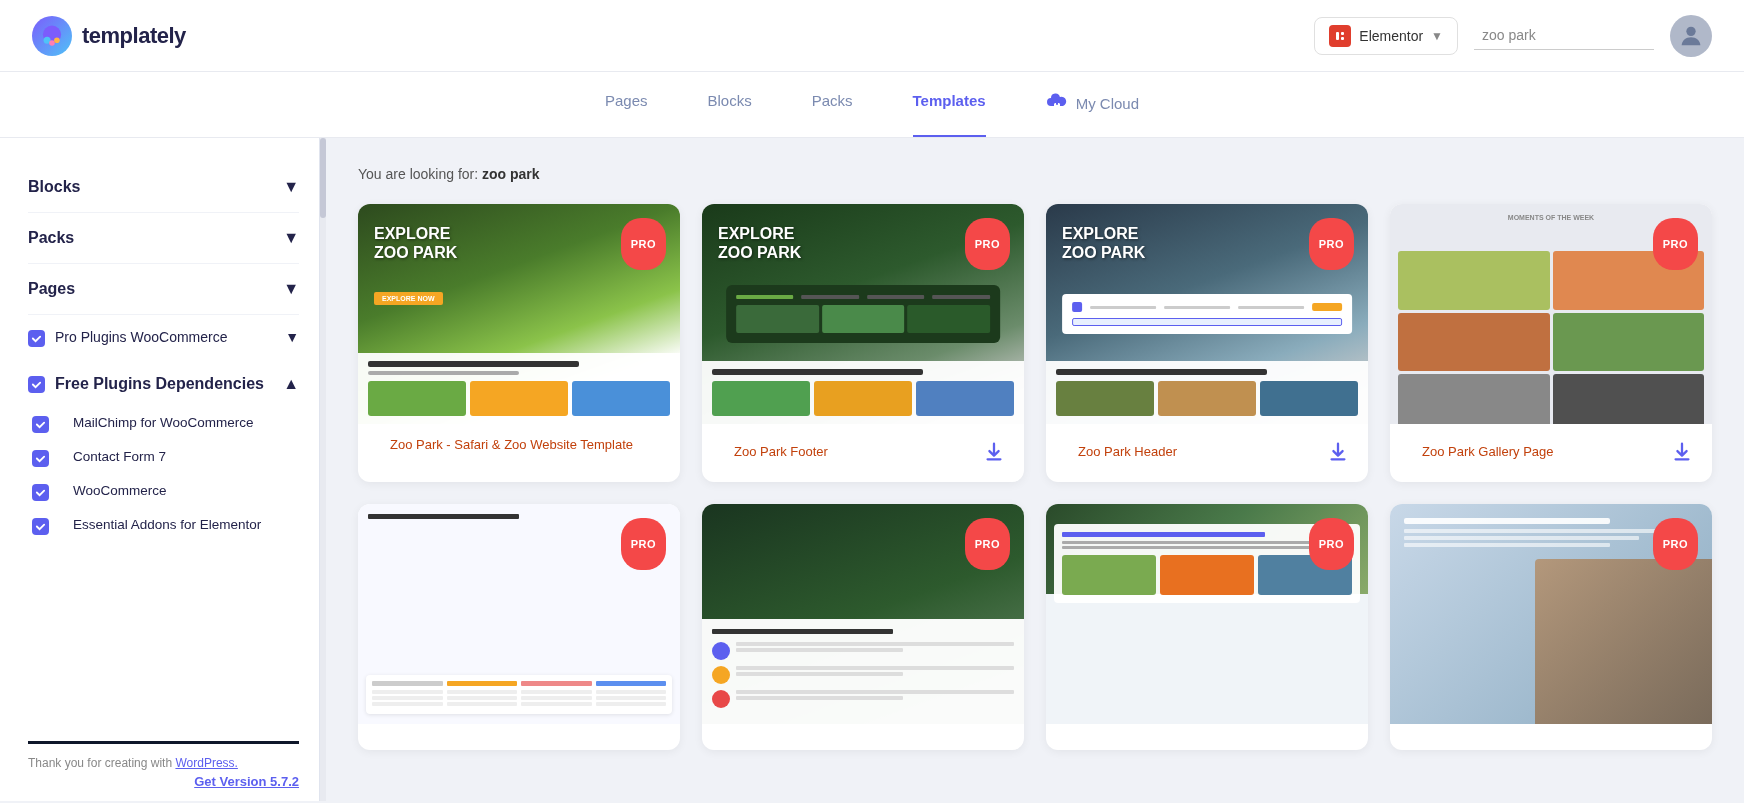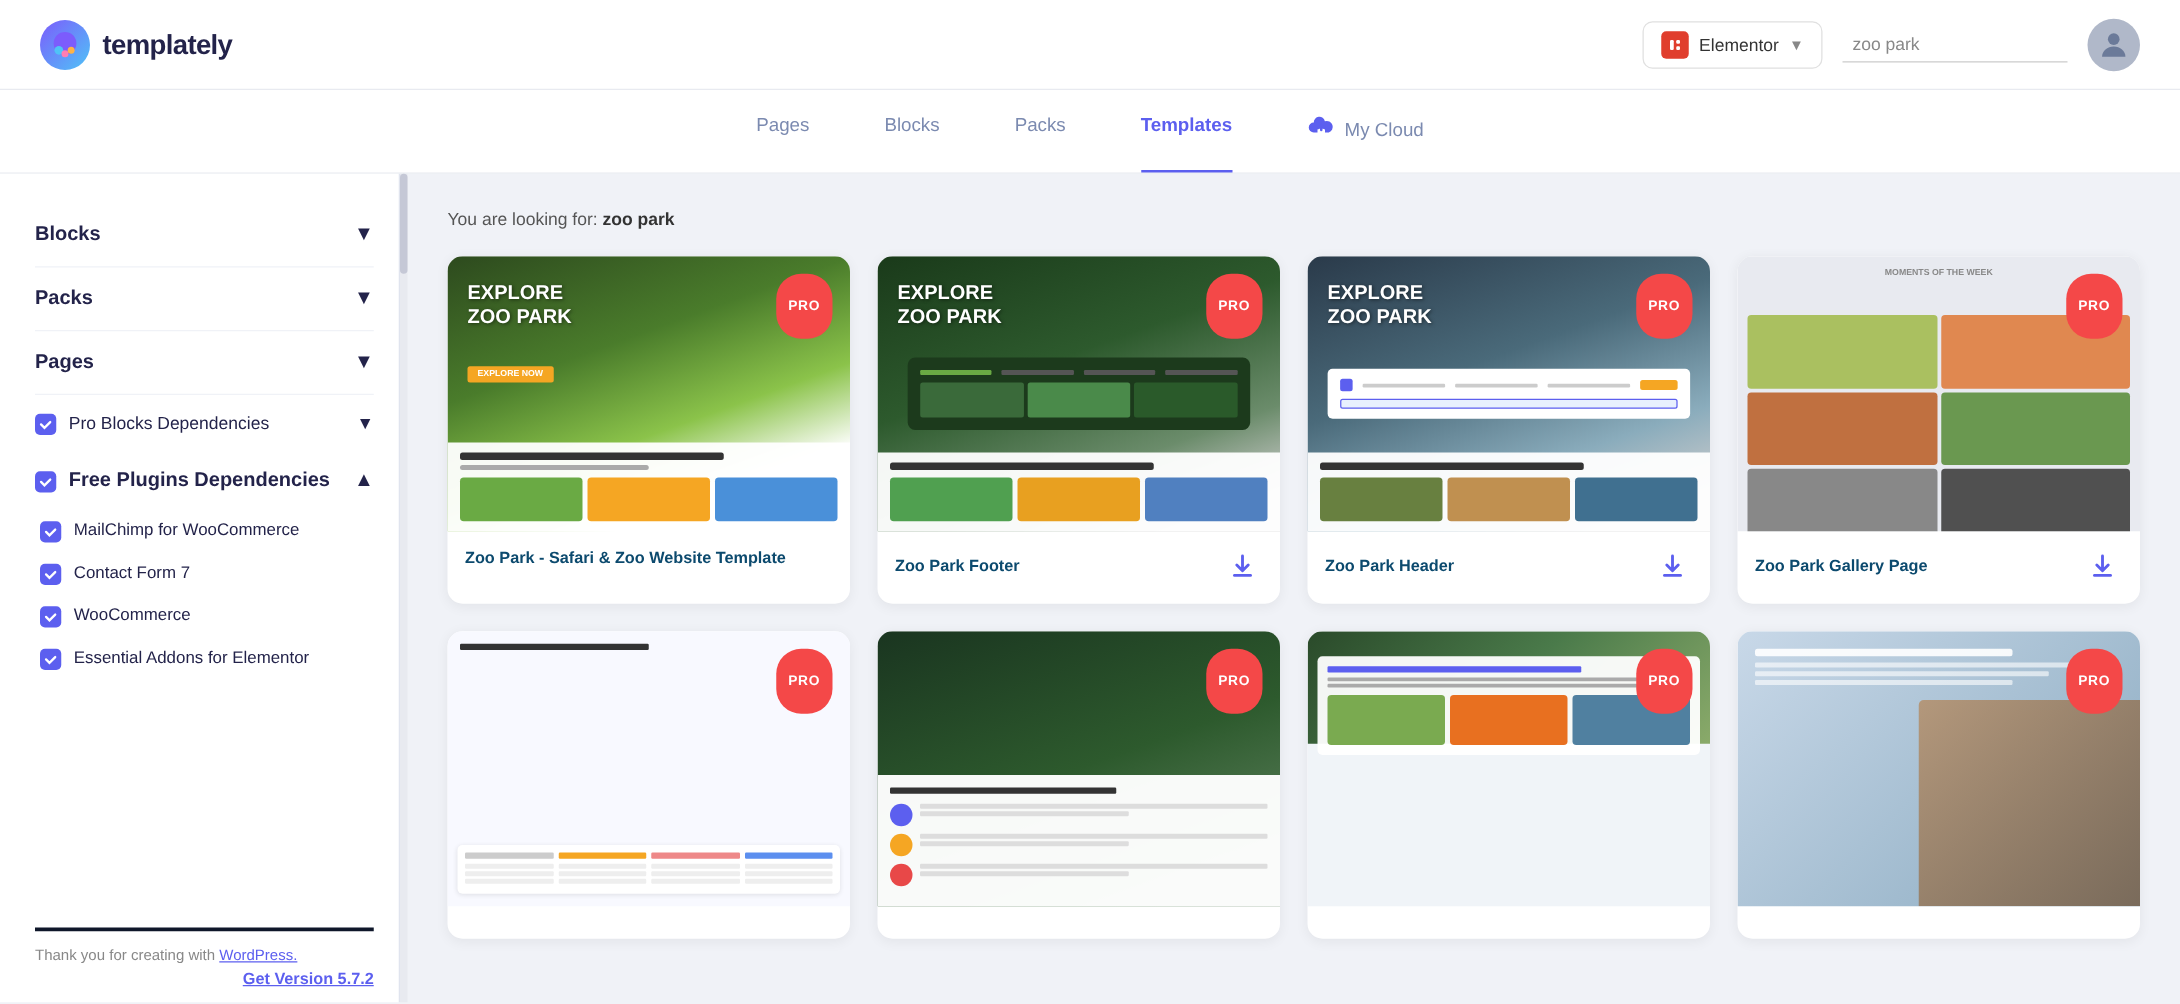--- a/index.html
+++ b/index.html
@@ -148,21 +148,21 @@
       gap: 10px;
       padding: 14px 0;
       font-size: 14px;
       color: #23234a;
       font-weight: 500;
       cursor: pointer;
     }
     .sidebar-sub-item {
       display: flex;
       align-items: flex-start;
-      gap: 10px;
+      gap: 24px;
       padding: 8px 0 8px 4px;
       font-size: 13.5px;
       color: #23234a;
       font-weight: 400;
     }
     .checkbox {
       width: 17px; height: 17px;
       border-radius: 4px;
       background: #5c5fef;
       display: flex; align-items: center; justify-content: center;
@@ -283,24 +283,25 @@
     }
 
     .template-info {
       padding: 12px 14px 14px;
       display: flex;
       align-items: center;
       justify-content: space-between;
     }
     .template-name {
       font-size: 13px;
-      color: #0c4a6e;
-      font-weight: 700;
+      color: #c2410c;
+      font-weight: 400;
       flex: 1;
       line-height: 1.4;
+      margin-left: 18px;
     }
     .download-btn {
       width: 32px; height: 32px;
       display: flex; align-items: center; justify-content: center;
       cursor: pointer;
       flex-shrink: 0;
     }
     .download-icon {
       width: 22px; height: 22px;
       color: #5c5fef;
@@ -621,21 +622,21 @@
         <span>Pages</span>
         <span>▼</span>
       </div>
 
       <div class="sidebar-checkbox-item">
         <div class="checkbox">
           <svg viewBox="0 0 12 12" xmlns="http://www.w3.org/2000/svg">
               <path d="M2 6l3 3 5-5" stroke="white" stroke-width="2" fill="none" stroke-linecap="round"></path>
             </svg>
         </div>
-        <span>Pro Blocks Dependencies</span>
+        <span>Pro Plugins WooCommerce</span>
         <span style="margin-left:auto;">▼</span>
       </div>
 
       <div class="sidebar-section-header">
         <div class="sidebar-section-header-left">
           <div class="checkbox">
             <svg viewBox="0 0 12 12" xmlns="http://www.w3.org/2000/svg">
                 <path d="M2 6l3 3 5-5" stroke="white" stroke-width="2" fill="none" stroke-linecap="round"></path>
               </svg>
           </div>

